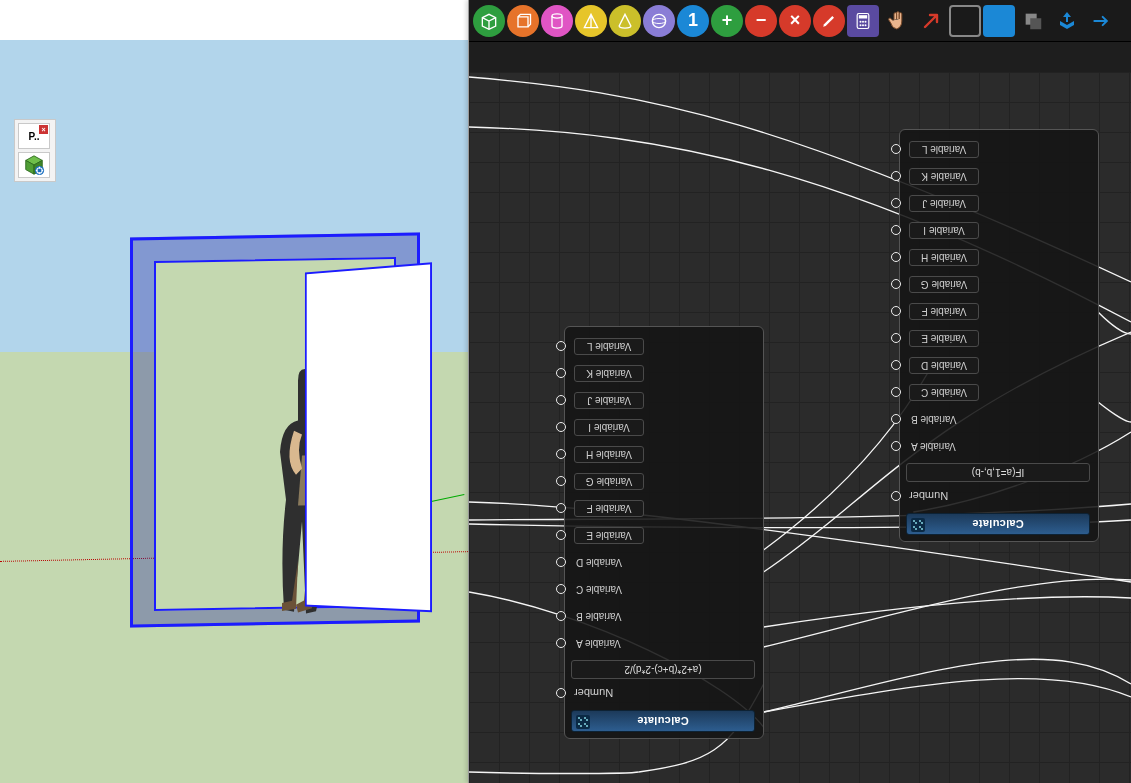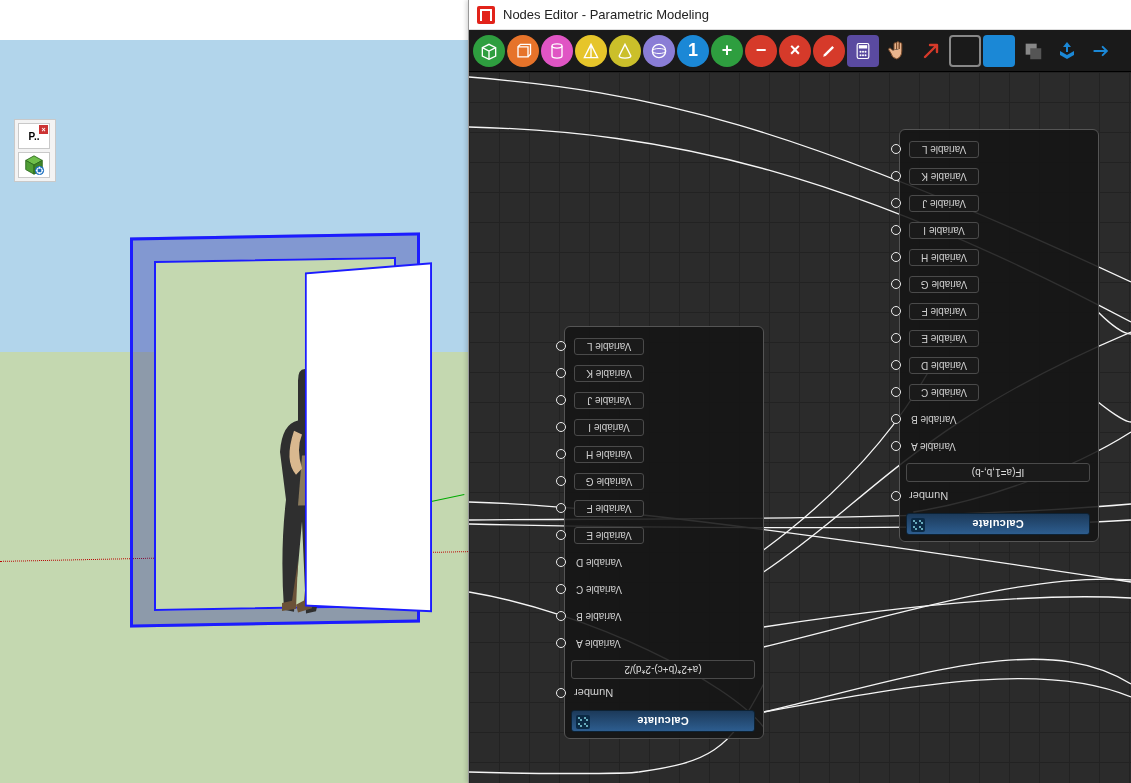--- a/index.html
+++ b/index.html
@@ -322,24 +322,20 @@
         <path d="M3 7 L12 12 L12 22 L3 17 Z" fill="#4f9e34" stroke="#2d6b1f"></path>
         <path d="M21 7 L12 12 L12 22 L21 17 Z" fill="#3f8428" stroke="#2d6b1f"></path>
         <circle cx="18" cy="18" r="5" fill="#1b6fbf"></circle>
         <path d="M18 15 a3 3 0 1 0 0.01 0 M18 14 l0 2 M18 20 l0 2 M14 18 l2 0 M20 18 l2 0" stroke="#fff" stroke-width="1.2" fill="none"></path>
       </svg>
     </div>
   </div>
 </div>
 
 <div class="nodewin">
-  <div class="titlebar">
-    <div class="suicon"></div>
-    <span>Nodes Editor - Parametric Modeling</span>
-  </div>
 
   <div class="nodetoolbar">
     <div class="nticn" style="background:#2e9e3f">
       <svg width="20" height="20" viewBox="0 0 24 24">
           <path d="M4 8 L12 4 L20 8 L20 18 L12 22 L4 18 Z" fill="none" stroke="#fff" stroke-width="1.6"></path>
           <path d="M4 8 L12 12 L20 8 M12 12 L12 22" stroke="#fff" stroke-width="1.6" fill="none"></path>
         </svg>
     </div>
     <div class="nticn" style="background:#e6732a">
       <svg width="20" height="20" viewBox="0 0 24 24">

